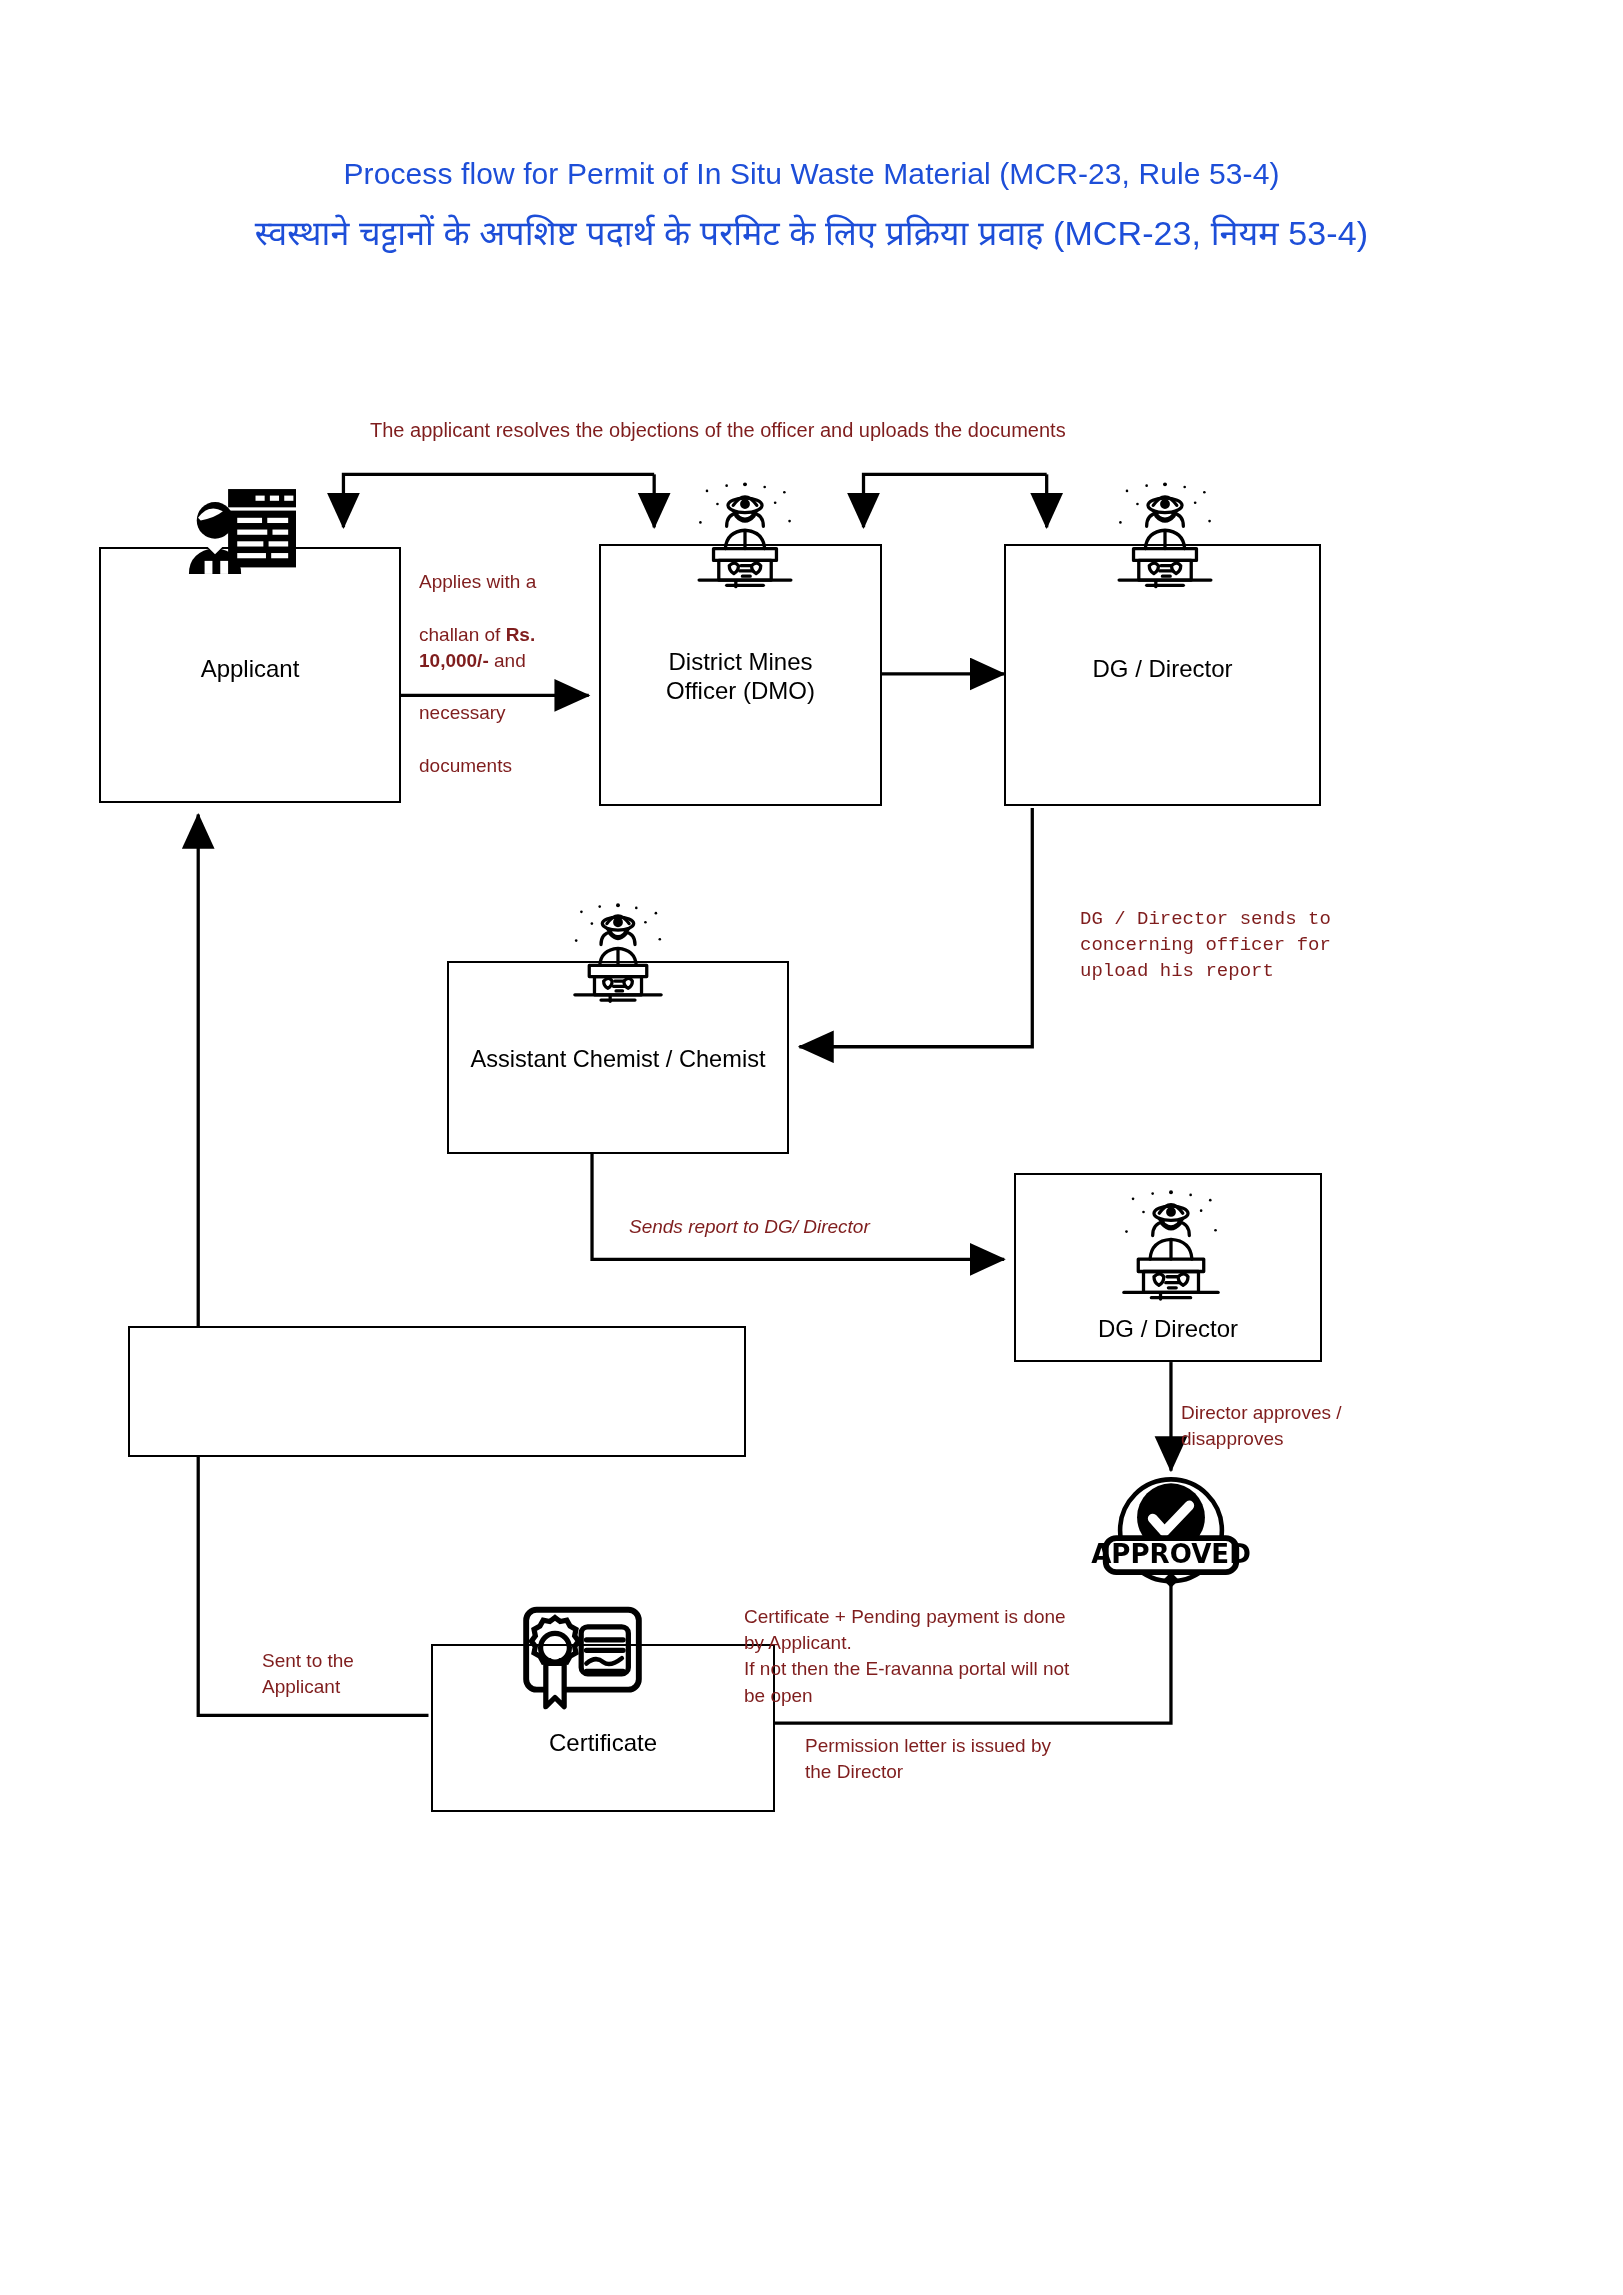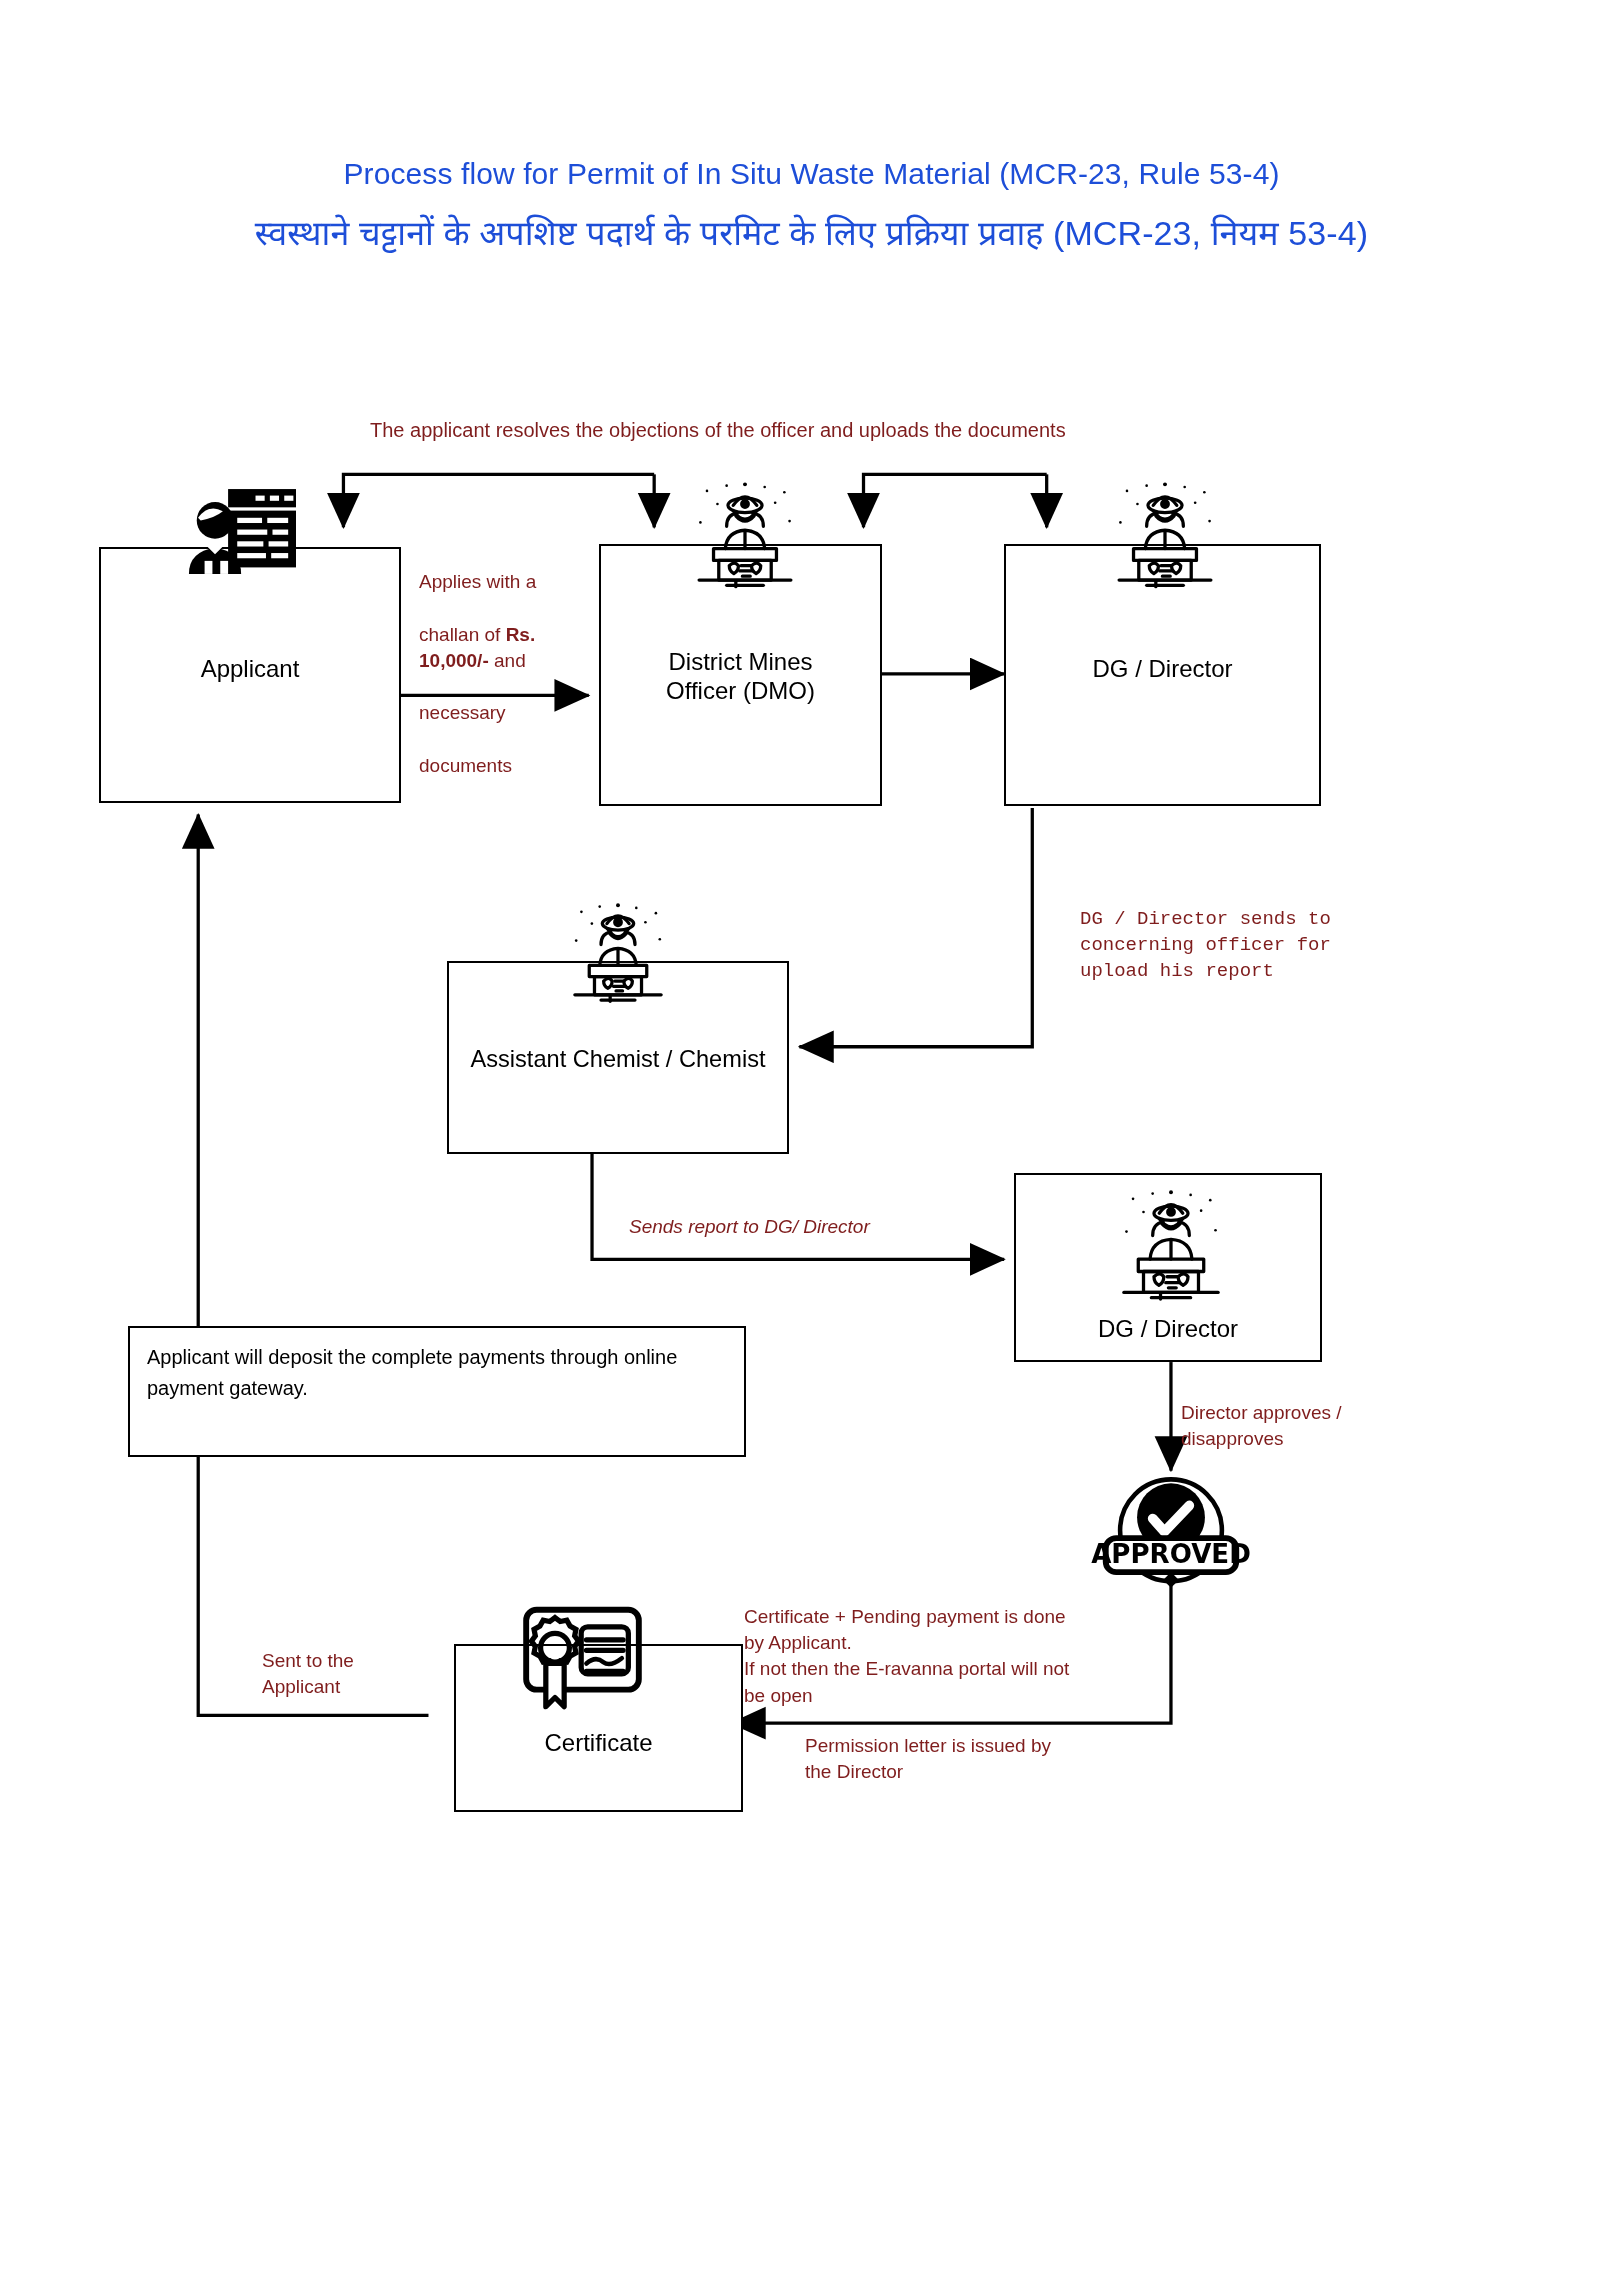--- a/index.html
+++ b/index.html
@@ -258,39 +258,38 @@
       <circle cx="118" cy="92" r="78"></circle>
     </g>
     <circle cx="118" cy="72" r="52" fill="#000"></circle>
     <path d="M90 74 l18 20 l38 -40" fill="none" stroke="#fff" stroke-width="15" stroke-linecap="round" stroke-linejoin="round"></path>
     <rect x="18" y="104" width="200" height="52" rx="16" fill="#fff" stroke="#000" stroke-width="9"></rect>
     <text x="118" y="142" text-anchor="middle" font-family="DejaVu Sans, sans-serif" font-size="40" font-weight="bold" fill="#000">APPROVED</text>
     <path d="M118 156 l12 12 l-12 12 l-12 -12 z" fill="#000"></path>
   </svg>
 </div>
 
-<div class="node" style="left:454px;top:1644px;width:289px;height:168px;">
+<div class="node" style="left:431px;top:1644px;width:344px;height:168px;">
   <div class="lbl" style="top:82px;">Certificate</div>
 </div>
 <div class="ico" style="left:517px;top:1603px;">
   <svg width="131" height="115" viewBox="0 0 200 175">
     <rect x="14" y="10" width="172" height="122" rx="16" fill="none" stroke="#000" stroke-width="9"></rect>
     <rect x="98" y="36" width="72" height="72" rx="10" fill="none" stroke="#000" stroke-width="8"></rect>
     <path d="M106 56 h56 M106 72 h56 M106 104 h56" stroke="#000" stroke-width="8" fill="none" stroke-linecap="round"></path>
     <path d="M106 92 q14 -12 26 -2 q10 8 28 -6" stroke="#000" stroke-width="7" fill="none" stroke-linecap="round"></path>
     <g stroke="#000" stroke-width="8" fill="none">
       <path d="M58 22 l8 6 l10 -2 l5 9 l9 5 l-2 10 l6 8 l-6 8 l2 10 l-9 5 l-5 9 l-10 -2 l-8 6 l-8 -6 l-10 2 l-5 -9 l-9 -5 l2 -10 l-6 -8 l6 -8 l-2 -10 l9 -5 l5 -9 l10 2 z"></path>
       <circle cx="58" cy="68" r="22"></circle>
     </g>
     <path d="M44 92 l0 66 l14 -14 l14 14 l0 -66 z" fill="#fff" stroke="#000" stroke-width="8" stroke-linejoin="round"></path>
   </svg>
 </div>
 
 <div class="textbox" style="left:128px;top:1326px;width:618px;height:131px;">
-  <div>Applicant will deposit the complete payments through online payment gateway.</div>
   <div style="height:17px;"></div>
 </div>
 
 <div class="edgelabel" style="left:370px;top:417px;font-size:20px;">The applicant resolves the objections of the officer and uploads the documents</div>
 
 <div class="edgelabel" style="left:419px;top:543px;width:151px;">
   <span>Applies with a</span><br>
   <span>challan of </span><b>Rs. 10,000/-</b><span> and</span><br>
   <span>necessary</span><br>
   <span>documents</span>

